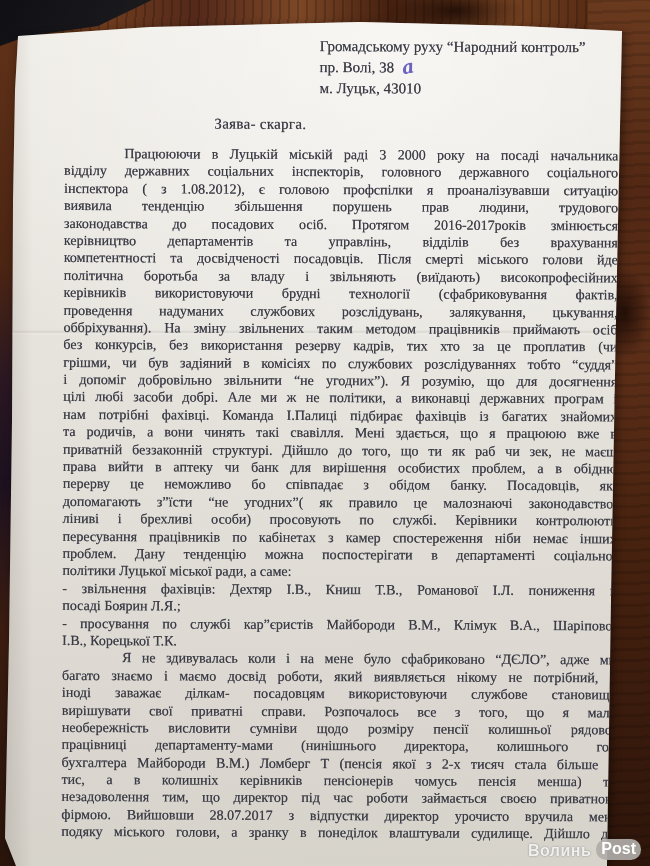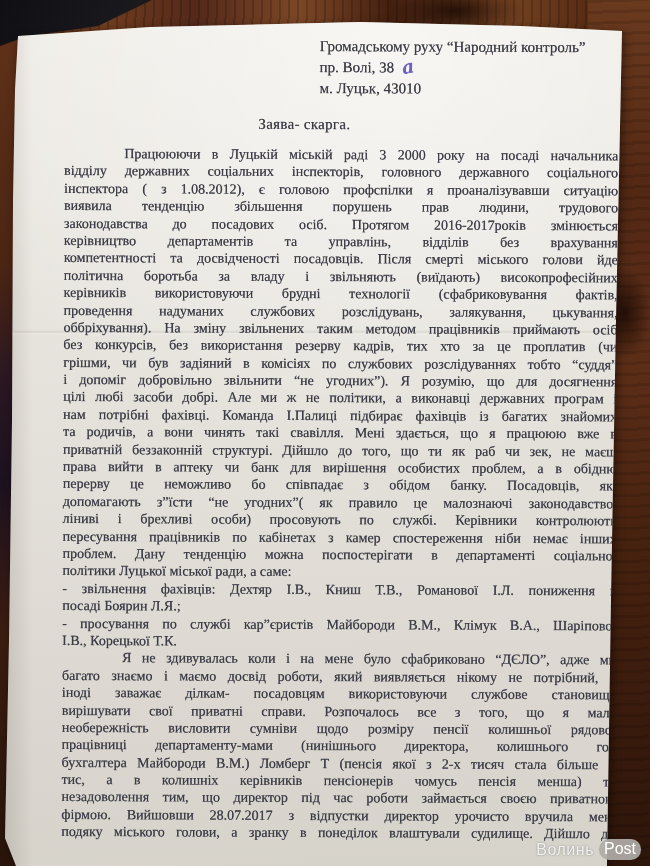--- a/index.html
+++ b/index.html
@@ -59,30 +59,30 @@
     position:absolute;inset:0;color:#3b3b45;
     text-shadow:.2px .2px .6px rgba(60,60,72,.75);
     transform:rotate(.25deg);
   }
   .recipient{position:absolute;left:318px;top:36px;font-size:15px;line-height:21px;white-space:nowrap;}
   .handwritten{
     display:inline-block;font-style:italic;font-family:"DejaVu Serif", serif;
     color:#6c63bf;font-size:19px;line-height:10px;margin-left:7px;
     transform:rotate(-10deg) translateY(1px);text-shadow:none;font-weight:bold;letter-spacing:1px;
   }
-  .doc-title{position:absolute;left:213px;top:116px;font-size:15px;letter-spacing:.3px;margin-left:44px;}
+  .doc-title{position:absolute;left:213px;top:116px;font-size:15px;letter-spacing:.3px;}
   .doc-body{position:absolute;left:63px;top:147px;width:554px;font-size:14px;}
   .bl{height:17.4px;text-align:justify;}
   .bl.j{text-align-last:justify;}
   .bl.left{text-align:left;text-align-last:left;}
   .bl.ind{padding-left:60px;}
   
   .watermark{
-    position:absolute;right:9px;bottom:6px;display:flex;align-items:center;
-    font-family:"Liberation Sans", sans-serif;font-weight:normal;font-size:16px;
+    position:absolute;right:9px;bottom:6px;display:flex;align-items:flex-end;
+    font-family:"Liberation Sans", sans-serif;font-weight:bold;font-size:16px;
   }
   .wm-volyn{color:rgba(252,252,252,.88);letter-spacing:.5px;text-shadow:0 0 2px rgba(95,95,95,.7);}
   .wm-post{background:rgba(176,173,168,.92);color:#fff;padding:1px 5px 2px;border-radius:10px;margin-left:5px;}
 </style>
 </head>
 <body>
 
 <div class="wood-top"></div>
 <div class="wood-right"></div>
 <div class="wood-left"></div>

